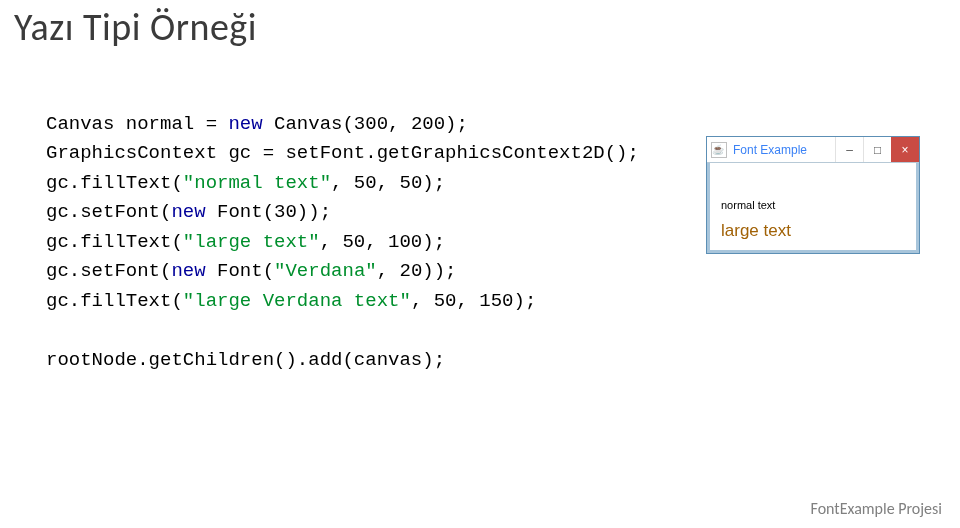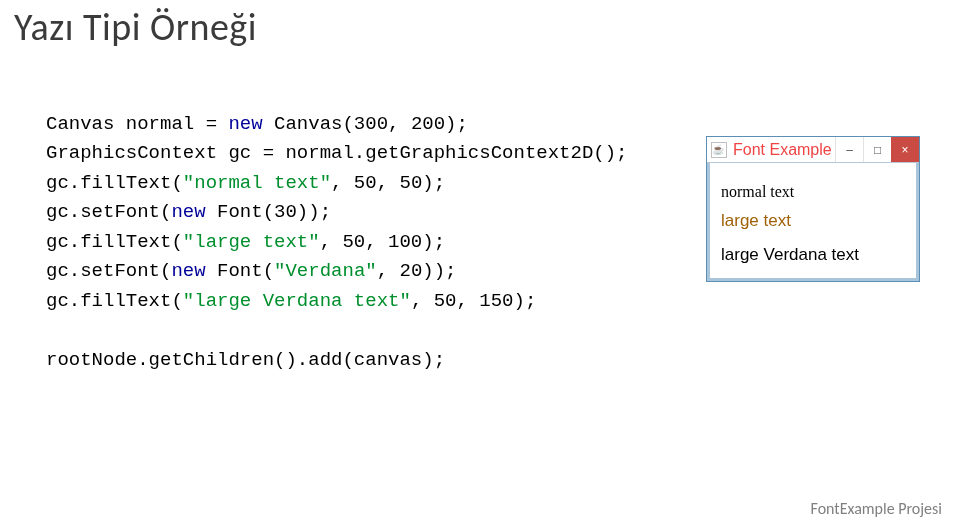--- a/index.html
+++ b/index.html
@@ -62,42 +62,42 @@
     padding-left: 4px;
   }
   .win-favicon {
     width: 16px; height: 16px;
     display: flex; align-items: center; justify-content: center;
     background: #ffffff;
     border: 1px solid #c0c0c0;
     font-size: 10px; line-height: 1;
     color: #ff8c1a; font-weight: bold;
   }
-  .win-title { font-size: 16px; margin-left: 6px; color: #ef4444; flex: 1; }
+  .win-title { font-size: 12px; margin-left: 6px; color: #3b82f6; flex: 1; }
   .win-btns { display: flex; height: 100%; }
   .win-btn {
     width: 28px; display: flex; align-items: center; justify-content: center;
     font-size: 12px; color: #555555; border-left: 1px solid #e2e2e2;
     font-family: Arial, sans-serif;
   }
   .win-btn.close { background: #c94b43; color: #ffffff; border:none; }
   .win-body { padding: 10px 8px 12px 8px; }
-  .win-body .t1 { font-size: 16px; color: #000; margin: 10px 0 6px 6px; font-family: Liberation Serif, serif; }
+  .win-body .t1 { font-size: 11px; color: #000; margin: 26px 0 6px 6px; font-family: Liberation Sans, sans-serif; }
   .win-body .t2 { font-size: 17px; color: #a16207; margin: 10px 0 0 6px; font-family: Liberation Sans, sans-serif; }
   .win-body .t3 { font-size: 17px; color: #000; margin: 14px 0 4px 6px; font-family: Verdana, sans-serif; }
 </style>
 </head>
 <body>
 
 <div class="slide">
 
   <div class="title">Yazı Tipi Örneği</div>
 
   <div class="code"><span>Canvas normal = </span><span class="kw">new</span><span> Canvas(300, 200);</span>
-<span>GraphicsContext gc = normal.getGraphicsContext2D();</span>
+<span>GraphicsContext gc = setFont.getGraphicsContext2D();</span>
 <span>gc.fillText(</span><span class="str">"normal text"</span><span>, 50, 50);</span>
 <span>gc.setFont(</span><span class="kw">new</span><span> Font(30));</span>
 <span>gc.fillText(</span><span class="str">"large text"</span><span>, 50, 100);</span>
 <span>gc.setFont(</span><span class="kw">new</span><span> Font(</span><span class="str">"Verdana"</span><span>, 20));</span>
 <span>gc.fillText(</span><span class="str">"large Verdana text"</span><span>, 50, 150);</span>
 
 <span>rootNode.getChildren().add(canvas);</span></div>
 
   <div class="win">
     <div class="win-titlebar">
@@ -105,18 +105,17 @@
       <div class="win-title">Font Example</div>
       <div class="win-btns">
         <div class="win-btn">–</div>
         <div class="win-btn">□</div>
         <div class="win-btn close">×</div>
       </div>
     </div>
     <div class="win-body">
       <div class="t1">normal text</div>
       <div class="t2">large text</div>
-      <div class="t3">large Verdana text</div>
     </div>
   </div>
 
   <div class="footer-note">FontExample Projesi</div>
 </div>
 
 </body></html>

